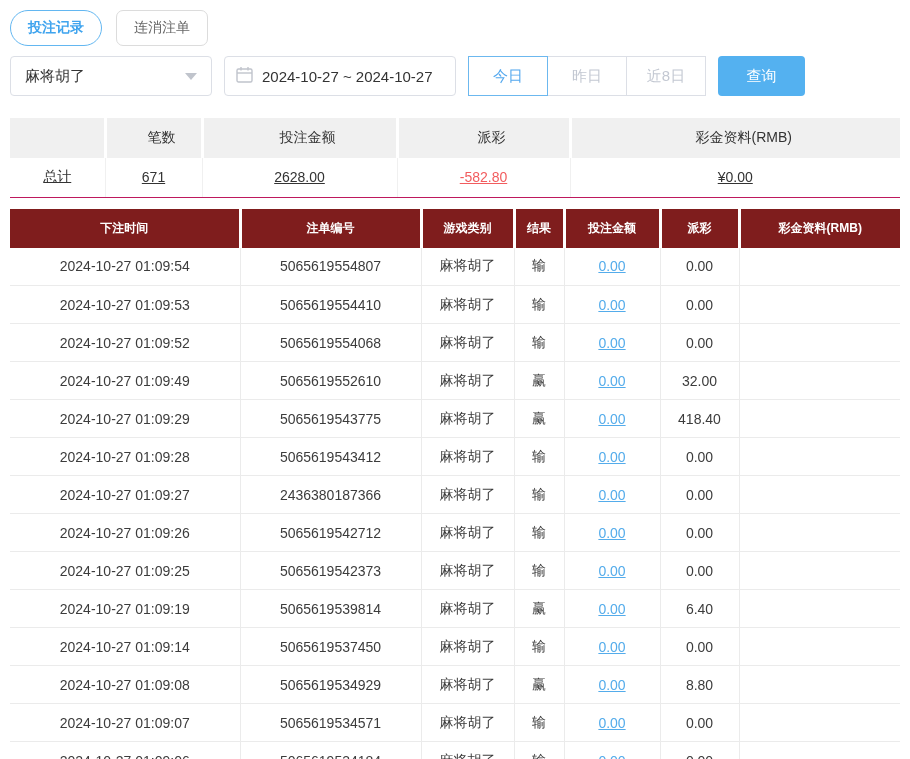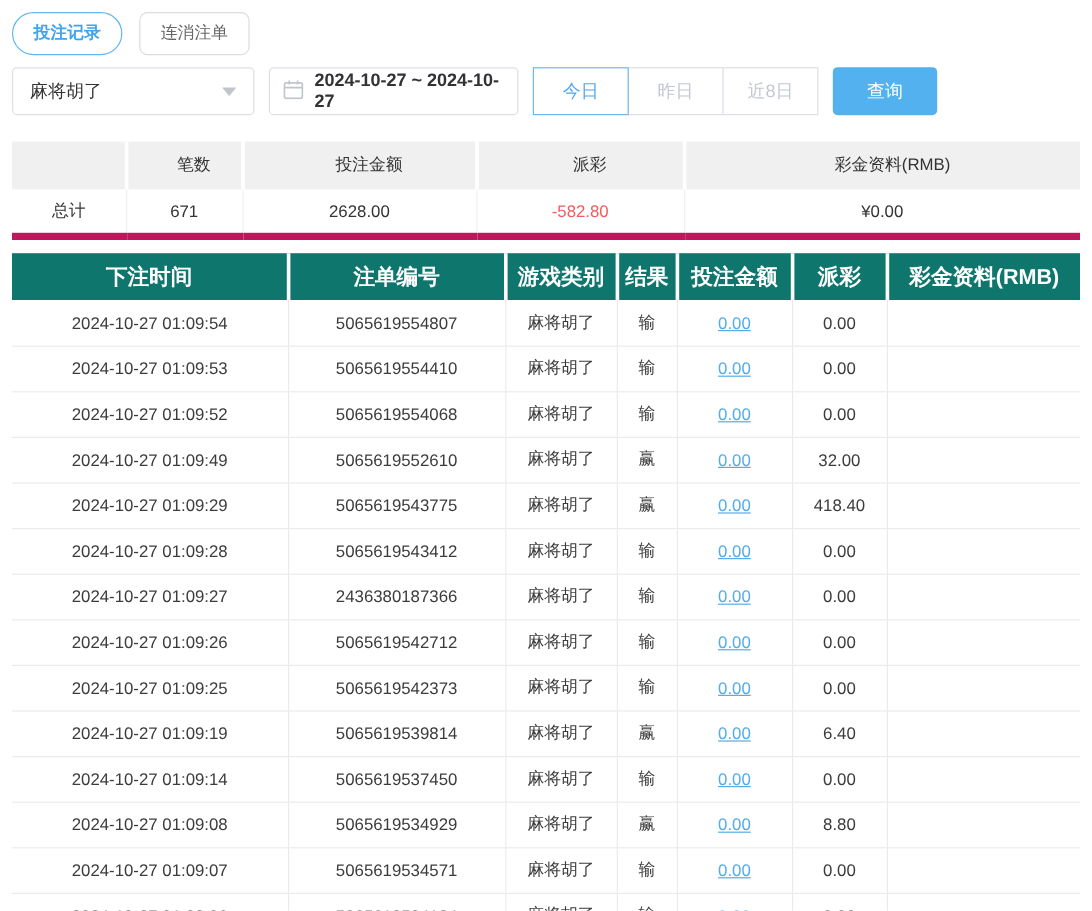--- a/index.html
+++ b/index.html
@@ -14,45 +14,45 @@
   .tab-active { color:#3fa4ee; border:1px solid #63b7f1; border-radius:18px; font-weight:bold; }
   .tab-inactive { color:#666; border:1px solid #dcdcdc; border-radius:7px; margin-left:14px; }
 
   
   .filters { display:flex; align-items:center; margin-top:10px; height:40px; }
   .select-box { width:202px; height:40px; border:1px solid #dcdfe6; border-radius:4px;
     display:flex; align-items:center; justify-content:space-between; padding:0 14px;
     font-size:15px; color:#333; cursor:pointer; background:#fff; }
   .caret { width:0; height:0; border-left:6px solid transparent; border-right:6px solid transparent;
     border-top:7px solid #c0c4cc; }
-  .date-box { margin-left:12px; width:208px; height:40px; border:1px solid #dcdfe6; border-radius:4px;
+  .date-box { margin-left:12px; width:232px; height:40px; border:1px solid #dcdfe6; border-radius:4px;
     display:flex; align-items:center; gap:9px; padding:0 11px; font-size:15px; color:#333;
-    cursor:pointer; background:#fff;font-weight:bold; }
+    cursor:pointer; background:#fff; }
   .btn-group { display:flex; margin-left:12px;align-items:flex-end; }
   .group-btn { width:80px; height:40px; background:#fff; border:1px solid #dcdfe6;
     font-size:15px; color:#c3c8d2; cursor:pointer; }
   .group-btn + .group-btn { margin-left:-1px; }
   .group-btn.active { border-color:#6cb8ef; color:#54a8ee; position:relative; z-index:2; }
   .query-btn { margin-left:12px; width:87px; height:40px; background:#54b1f0; color:#fff;
     border:none; border-radius:4px; font-size:15px; cursor:pointer; }
 
   
   table { border-collapse:collapse; table-layout:fixed; width:890px; }
   .summary { margin-top:22px; }
   .summary th { background:#f0f0f0; height:40px; font-size:14px; font-weight:normal;
     color:#333; text-align:center; border-right:3px solid #fff;padding-left:16px; }
   .summary th:last-child { border-right:none; }
   .summary td { height:39px; text-align:center; font-size:14px; background:#fff;
-    border-bottom:6px solid #be185d; border-right:1px solid #f0f0f0; }
+    border-bottom:1px solid #be185d; border-right:1px solid #f0f0f0;text-decoration:underline; }
   .summary td:last-child { border-right:none; }
   .neg { color:#f25c5e; }
 
   
   .main-table { margin-top:11px; }
-  .main-table th { background:#0f766e; height:39px; color:#fff; font-size:18px; font-weight:bold;
+  .main-table th { background:#7f1d1d; height:39px; color:#fff; font-size:12px; font-weight:bold;
     text-align:center; border-right:3px solid #fff; }
   .main-table th:last-child { border-right:none; }
   .main-table td { height:38px; text-align:center; font-size:14px; color:#3c3c3c;
     border-bottom:1px solid #ebebeb; border-right:1px solid #ebebeb; background:#fff; }
   .main-table td:last-child { border-right:none; }
   .bet-link { color:#54aceb; text-decoration:underline; cursor:pointer; }
   .cal-icon { display:inline-block; }
 </style>
 </head>
 <body>

